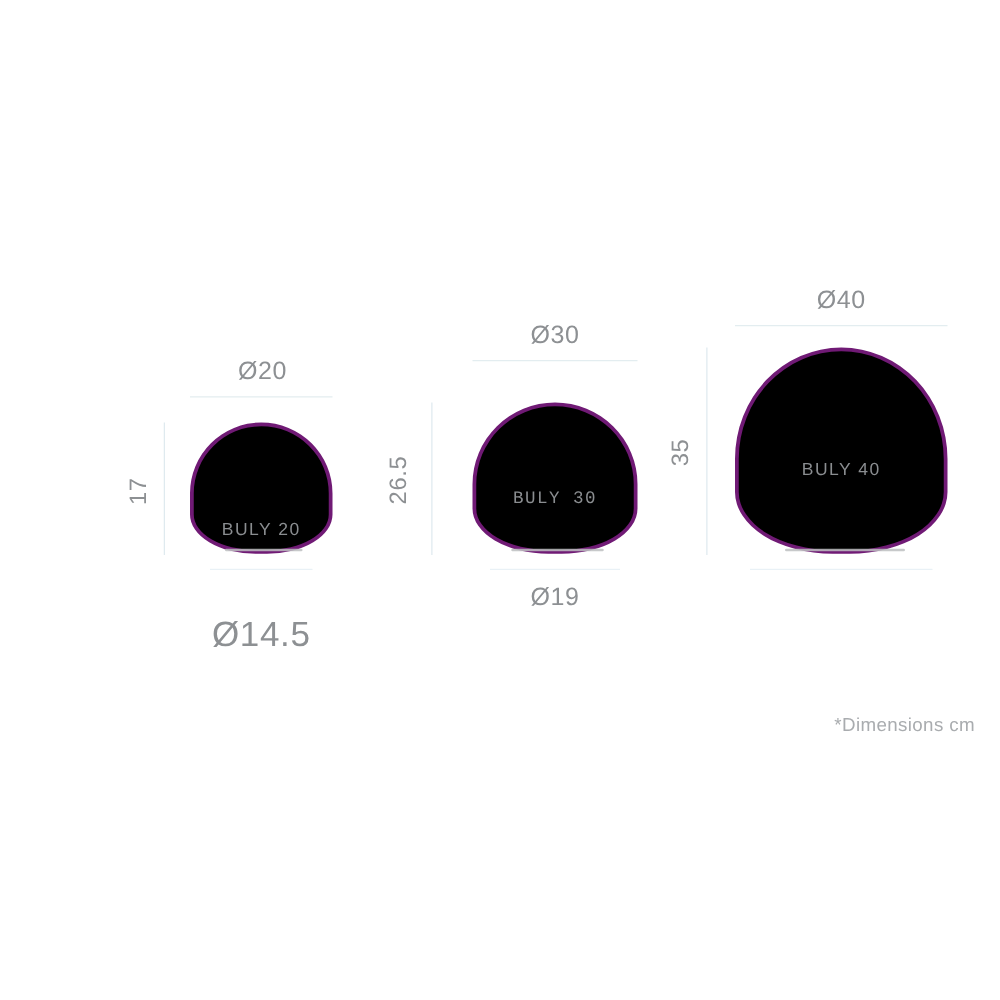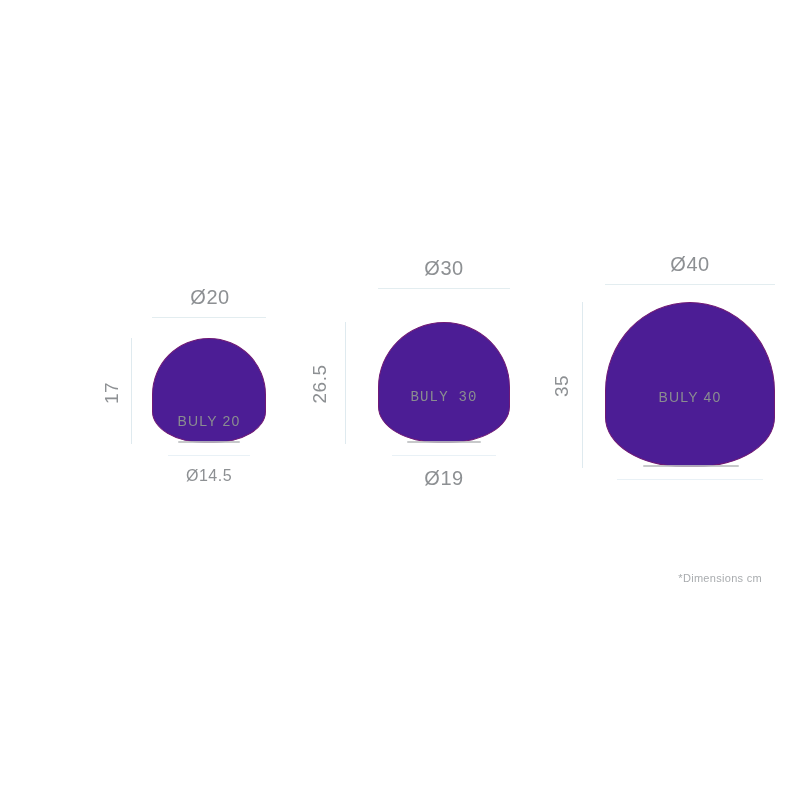--- a/index.html
+++ b/index.html
@@ -59,22 +59,22 @@
     white-space: nowrap;
     transform-origin: 50% 50%;
     transform: rotate(-90deg);
     letter-spacing: 0.5px;
   }
 
   
   .lamp {
     position: absolute;
     box-sizing: border-box;
-    border: 1px solid #701a75;
-    background: #4c1d95;
+    border: 3px solid #701a75;
+    background: #000000;
     
     border-top-left-radius: 50% 54%;
     border-top-right-radius: 50% 54%;
     border-bottom-left-radius: 46% 30%;
     border-bottom-right-radius: 46% 30%;
   }
   
   .lamp-base {
     position: absolute;
     height: 2px;
@@ -125,21 +125,21 @@
 
     <div class="height-label" style="left:92px; top:382px; width:40px; text-align:center; font-size:19px;">17</div>
 
     <div class="lamp" style="left:152px; top:338px; width:114px; height:105px;">
       <div class="lamp-name" style="top:58px; font-size:14px;margin-top:16px;">BULY 20</div>
       <div class="lamp-base" style="left:25px; bottom:-1px; width:62px;"></div>
     </div>
 
     <div class="dim-rule-h lower" style="left:168px; top:455px; width:82px;"></div>
 
-    <div class="base-dim-label" style="left:149px; top:467px; width:120px; font-size:16px;">Ø14.5</div>
+    <div class="base-dim-label" style="left:149px; top:492px; width:120px; font-size:28px;">Ø14.5</div>
   </div>
 
   <div class="product-group" style="left:0px; top:0px; width:300px; height:520px;">
 
     <div class="top-dim-label" style="left:384px; top:257px; width:120px; font-size:20px;">Ø30</div>
 
     <div class="dim-rule-h" style="left:378px; top:288px; width:132px;"></div>
 
     <div class="dim-rule-v" style="left:345px; top:322px; height:122px;"></div>
 
@@ -148,34 +148,34 @@
     <div class="lamp" style="left:378px; top:322px; width:132px; height:121px;font-family:Liberation Mono, monospace;">
       <div class="lamp-name" style="top:66px; font-size:14px;">BULY 30</div>
       <div class="lamp-base" style="left:28px; bottom:-1px; width:74px;"></div>
     </div>
 
     <div class="dim-rule-h lower" style="left:392px; top:455px; width:104px;"></div>
 
     <div class="base-dim-label" style="left:384px; top:467px; width:120px; font-size:20px;">Ø19</div>
   </div>
 
-  <div class="product-group" style="left:17px; top:0px; width:300px; height:520px;margin-top:24px;">
+  <div class="product-group" style="left:0px; top:0px; width:300px; height:520px;">
 
     <div class="top-dim-label" style="left:613px; top:229px; width:120px; font-size:20px;">Ø40</div>
 
     <div class="dim-rule-h" style="left:588px; top:260px; width:170px;"></div>
 
     <div class="dim-rule-v" style="left:565px; top:278px; height:166px;"></div>
 
     <div class="height-label" style="left:525px; top:351px; width:40px; text-align:center; font-size:19px;">35</div>
 
     <div class="lamp" style="left:588px; top:278px; width:170px; height:165px;">
       <div class="lamp-name" style="top:86px; font-size:14px;">BULY 40</div>
       <div class="lamp-base" style="left:37px; bottom:-1px; width:96px;"></div>
     </div>
 
     <div class="dim-rule-h lower" style="left:600px; top:455px; width:146px;"></div>
 
   </div>
 
-  <div class="footnote" style="right:38px; top:572px; font-size:11px;">*Dimensions cm</div>
+  <div class="footnote" style="right:20px; top:572px; font-size:15px;">*Dimensions cm</div>
 
 </div>
 
 </body></html>

